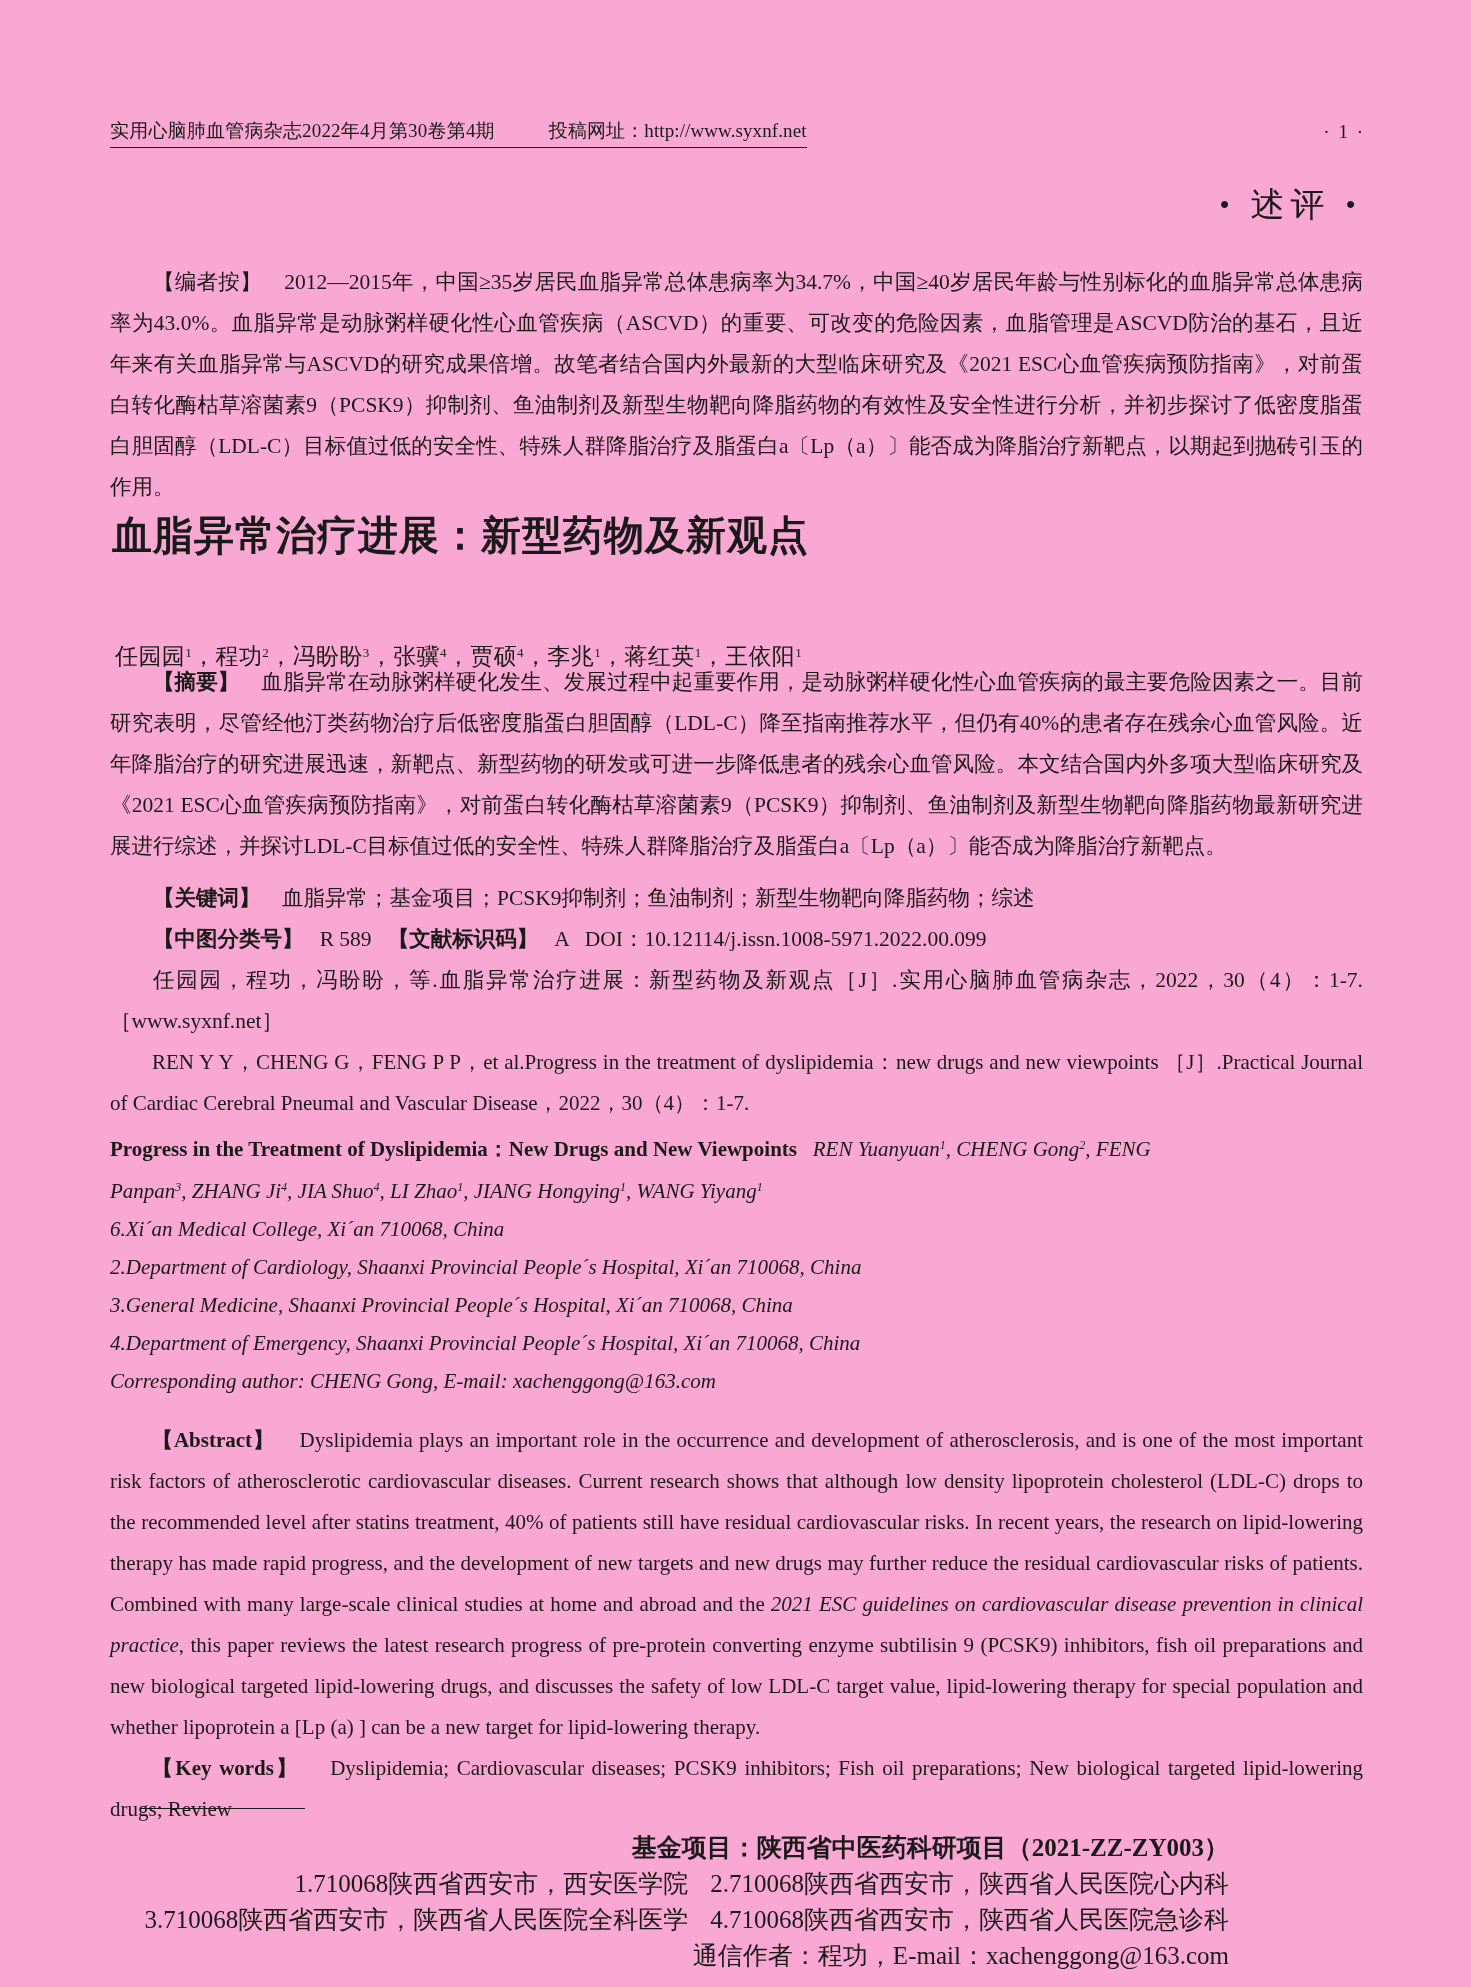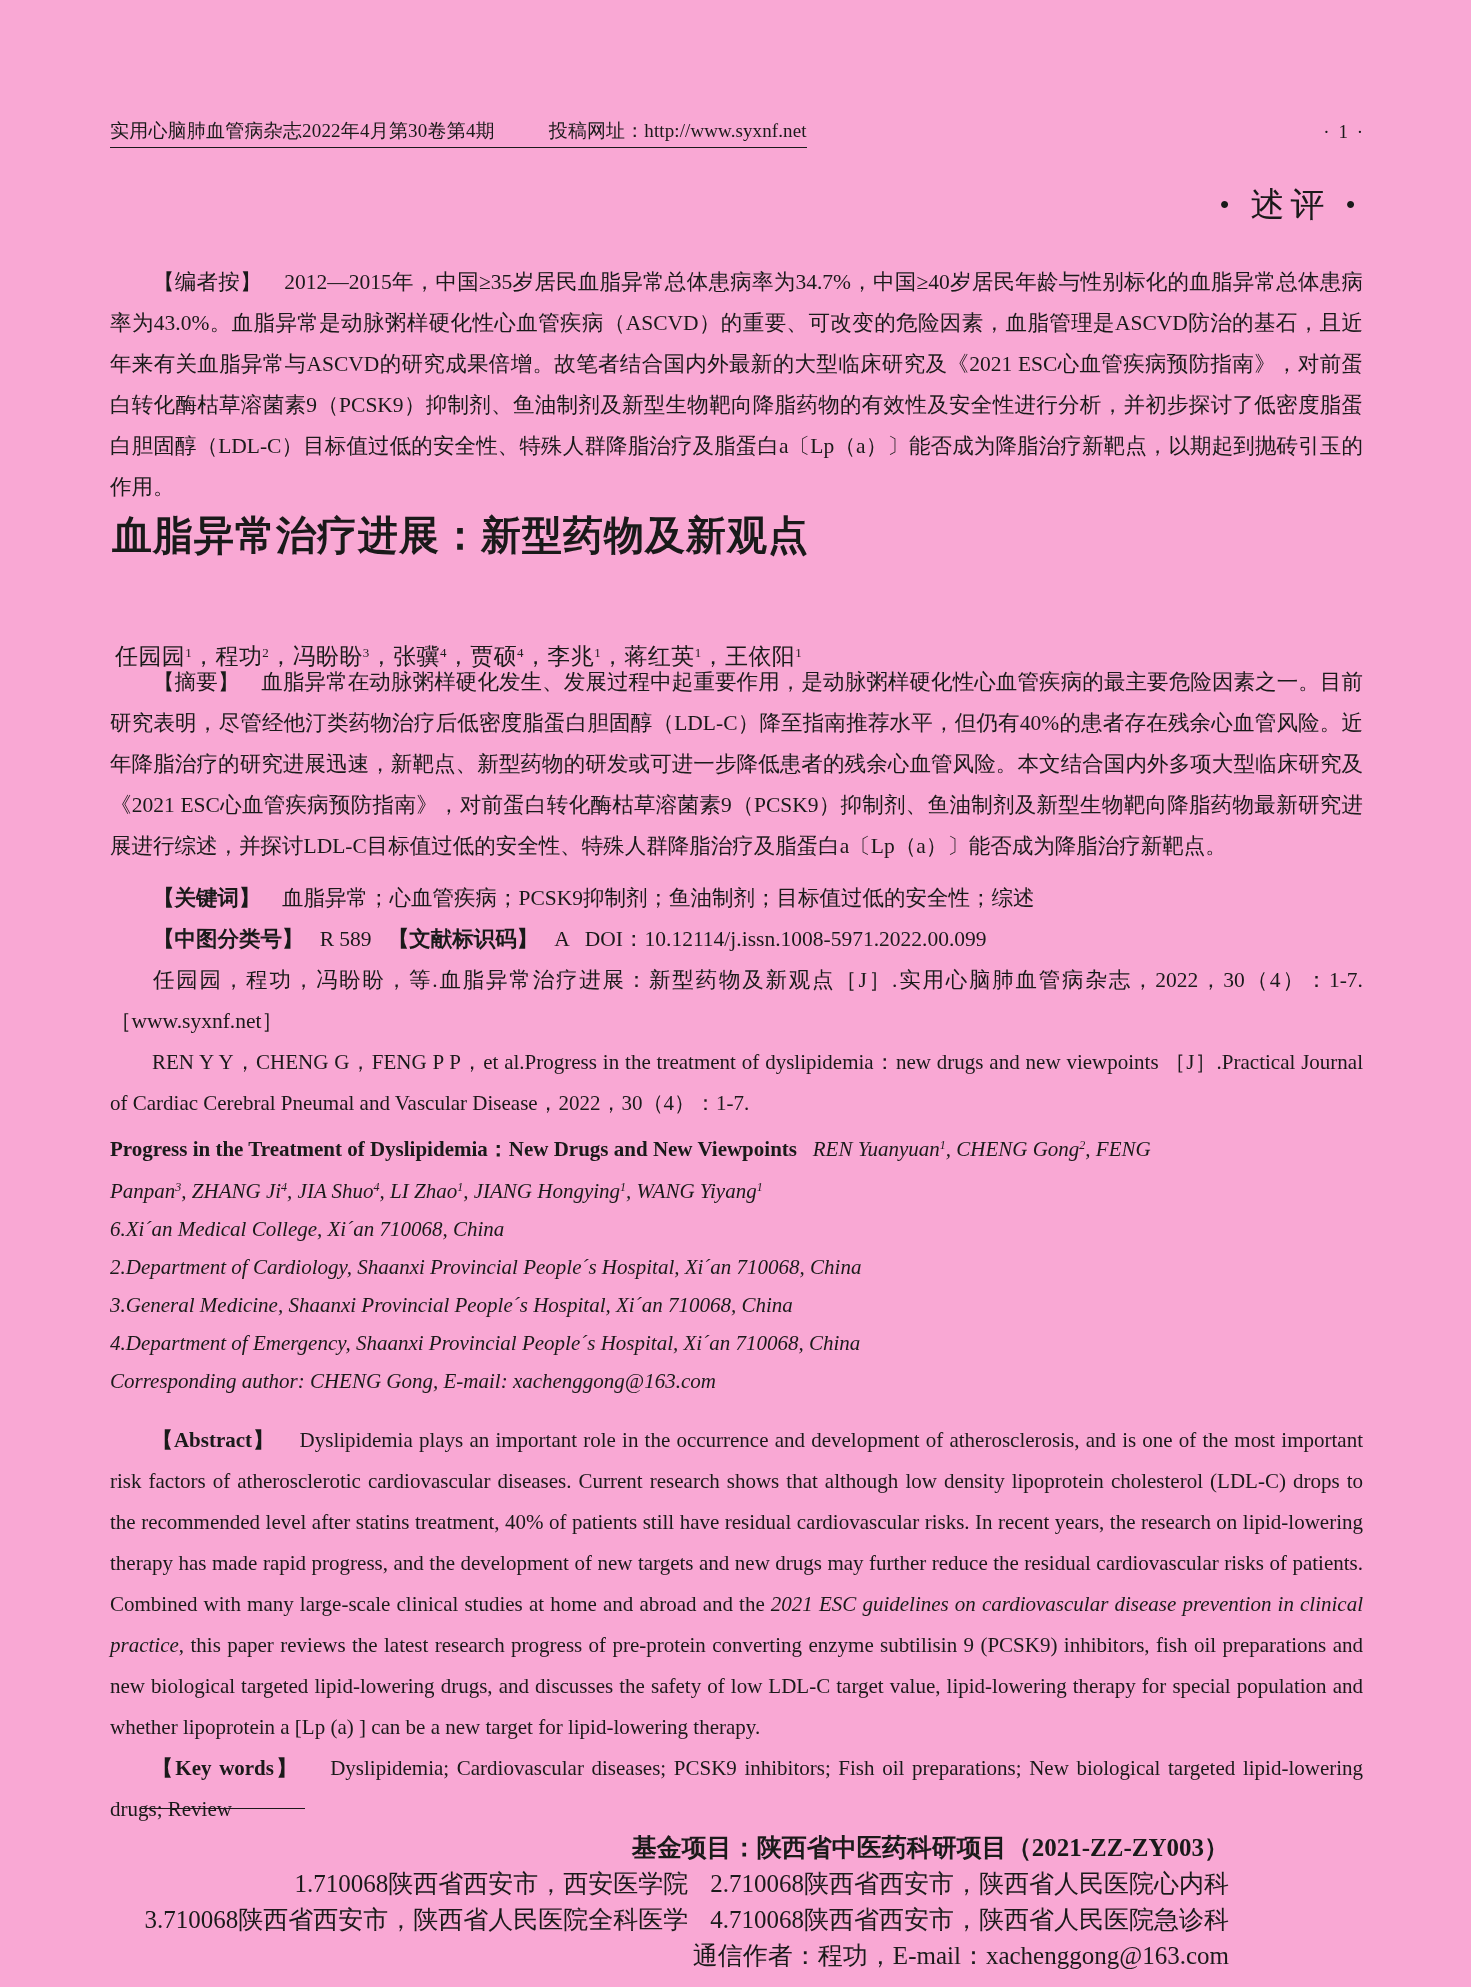--- a/index.html
+++ b/index.html
@@ -102,21 +102,21 @@
     position: absolute;
     left: 110px;
     top: 662px;
     width: 1253px;
     font-size: 21.5px;
     line-height: 41px;
     text-align: justify;
     text-justify: inter-ideograph;
     text-indent: 2em;
   }
-  .cnabs b { font-weight: normal; }
+  .cnabs b { font-weight: bold; }
 
   .metaline {
     position: absolute;
     left: 110px;
     width: 1253px;
     font-size: 21.5px;
     line-height: 41px;
     text-indent: 2em;
   }
   .metaline b { font-weight: bold; }
@@ -247,21 +247,21 @@
     任园园<sup>1</sup>，程功<sup>2</sup>，冯盼盼<sup>3</sup>，张骥<sup>4</sup>，贾硕<sup>4</sup>，李兆<sup>1</sup>，蒋红英<sup>1</sup>，王依阳<sup>1</sup>
   </div>
 
   <div class="cnabs">
     <b>【摘要】</b>
     <span>&nbsp;&nbsp;&nbsp;</span><span>血脂异常在动脉粥样硬化发生、发展过程中起重要作用，是动脉粥样硬化性心血管疾病的最主要危险因素之一。目前研究表明，尽管经他汀类药物治疗后低密度脂蛋白胆固醇（LDL-C）降至指南推荐水平，但仍有40%的患者存在残余心血管风险。近年降脂治疗的研究进展迅速，新靶点、新型药物的研发或可进一步降低患者的残余心血管风险。本文结合国内外多项大型临床研究及《2021 ESC心血管疾病预防指南》，对前蛋白转化酶枯草溶菌素9（PCSK9）抑制剂、鱼油制剂及新型生物靶向降脂药物最新研究进展进行综述，并探讨LDL-C目标值过低的安全性、特殊人群降脂治疗及脂蛋白a〔Lp（a）〕能否成为降脂治疗新靶点。</span>
   </div>
 
   <div class="metaline kw">
     <b>【关键词】</b>
-    <span>&nbsp;&nbsp;&nbsp;</span><span>血脂异常；心血管疾病；PCSK9抑制剂；鱼油制剂；目标值过低的安全性；综述</span>
+    <span>&nbsp;&nbsp;&nbsp;</span><span>血脂异常；基金项目；PCSK9抑制剂；鱼油制剂；新型生物靶向降脂药物；综述</span>
   </div>
 
   <div class="metaline clc">
     <b>【中图分类号】</b>
     <span>&nbsp;&nbsp;</span><span>R 589</span>
     <span>&nbsp;&nbsp;</span><b>【文献标识码】</b>
     <span>&nbsp;&nbsp;</span><span>A</span>
     <span>&nbsp;&nbsp;</span><span>DOI：</span><span>10.12114/j.issn.1008-5971.2022.00.099</span>
   </div>
 

